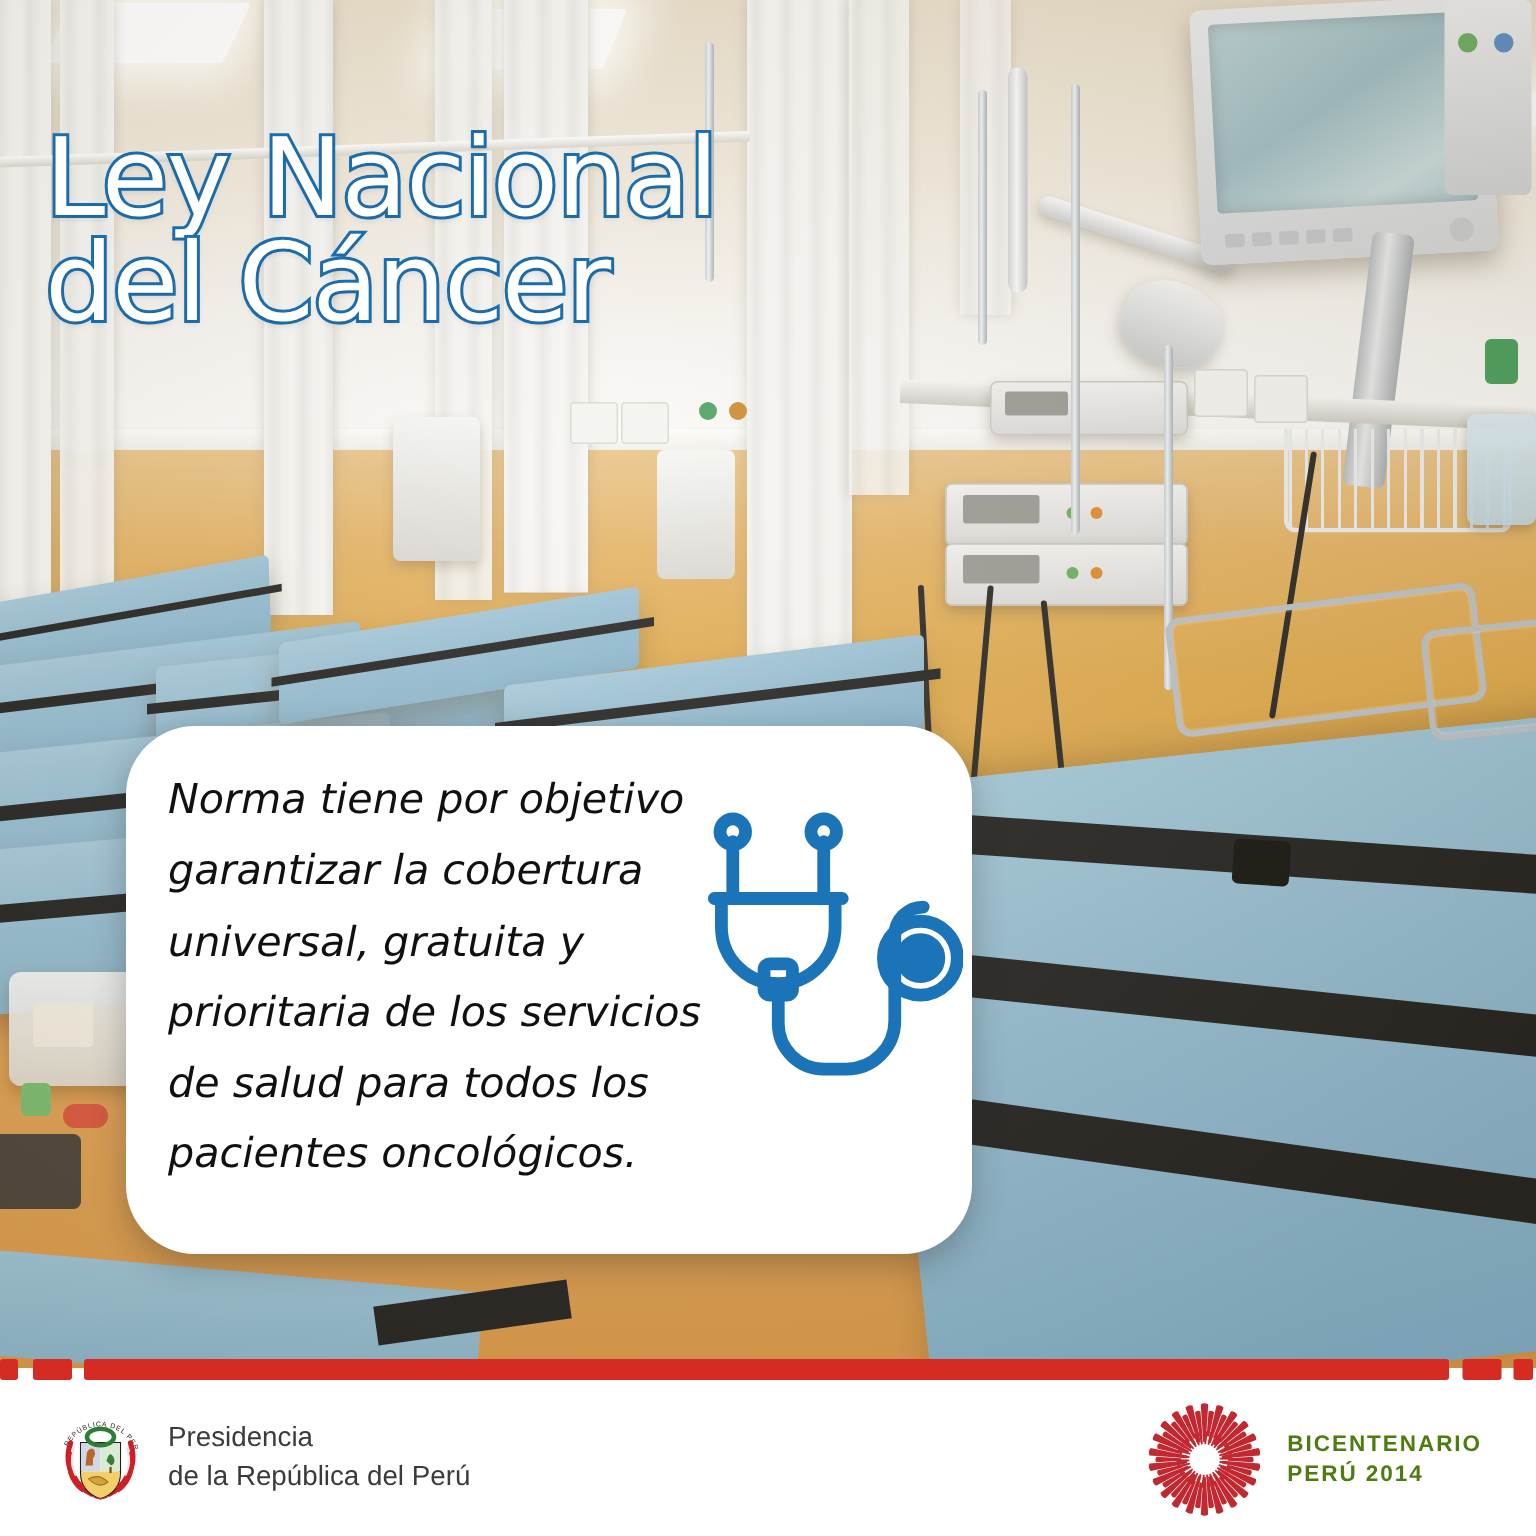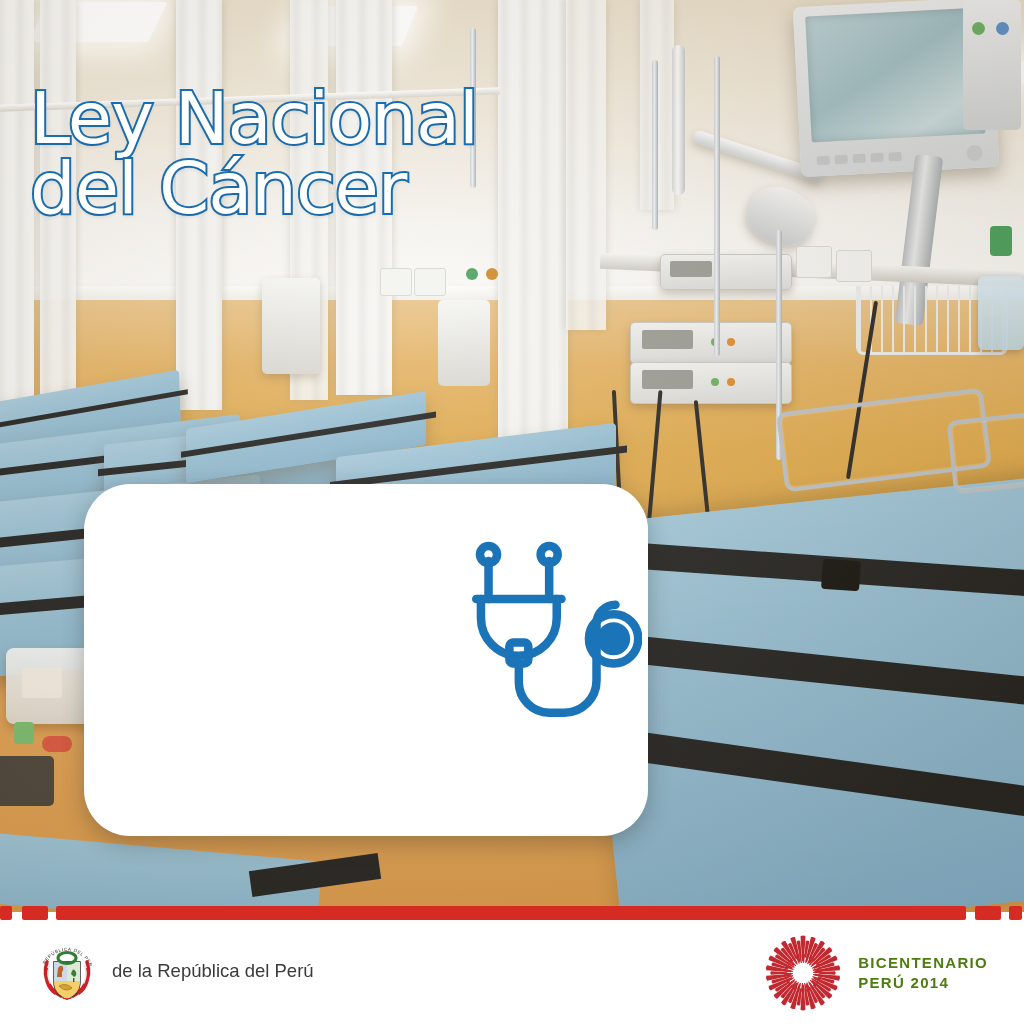--- a/index.html
+++ b/index.html
@@ -316,20 +316,28 @@
     <div style="position:absolute;inset:0;background:radial-gradient(ellipse at 40% 35%, rgba(255,255,255,.12), rgba(80,60,30,.10) 85%);"></div>
   </div>
 
 
   <div id="headline">
     <div>Ley Nacional</div>
     <div>del Cáncer</div>
   </div>
 
   <div id="card">
+    <div id="card-text">
+      <div>Norma tiene por objetivo</div>
+      <div>garantizar la cobertura</div>
+      <div>universal, gratuita y</div>
+      <div>prioritaria de los servicios</div>
+      <div>de salud para todos los</div>
+      <div>pacientes oncológicos.</div>
+    </div>
 
     <svg id="steth" viewBox="0 0 190 200" fill="none" stroke="#1b74b8" stroke-width="9" stroke-linecap="round" stroke-linejoin="round">
 
       <path d="M28 22 L28 62"></path>
       <path d="M92 22 L92 62"></path>
       <circle cx="28" cy="15" r="9"></circle>
       <circle cx="92" cy="15" r="9"></circle>
 
       <path d="M15 62 L105 62"></path>
       <path d="M20 62 L20 82 a40 40 0 0 0 80 0 L100 62"></path>
@@ -380,20 +388,21 @@
 
         <path d="M23 48 q7 -4 13 2 q-6 5 -13 -2z" fill="#d3a33a" stroke="#9a7321" stroke-width=".7"></path>
 
         <ellipse cx="31" cy="20" rx="9" ry="5.5" fill="none" stroke="#2e7d32" stroke-width="3"></ellipse>
 
         <path d="M10 30 q-3 10 1 18 q3 6 8 9 l2 -4 q-6 -3 -8 -9 q-3 -7 -1 -14z" fill="#cf2027"></path>
         <path d="M52 30 q3 10 -1 18 q-3 6 -8 9 l-2 -4 q6 -3 8 -9 q3 -7 1 -14z" fill="#cf2027"></path>
         <path d="M23 58 q8 5 16 0 q-8 7 -16 0z" fill="#cf2027"></path>
       </svg>
       <div class="f-text">
+        <span>Presidencia</span>
         <span>de la República del Perú</span>
       </div>
     </div>
 
     <div class="f-right">
       <svg width="78" height="78" viewBox="0 0 100 100">
         <g id="rays" fill="#c2282f">
             <path d="M51.1 35 L53.2 3 Q50 1 46.8 3 L48.9 35 Z" fill="#c2282f"></path>
             <path d="M53.93510035153473 30.36011748448196 L58.21047982971893 9.758876494737645 Q56.11953804575126 7.437677999119892 53.45933690869045 9.075765271025876 L51.757493179396675 30.047024840280734 Z" fill="#c2282f"></path>
             <path d="M55.281430623597394 35.91751120830811 L66.3118076871136 5.805374422011198 Q63.80489528523006 2.984844292889626 60.17105265598081 4.002286058226048 L53.170546081645504 35.29769958325697 Z" fill="#c2282f"></path>

